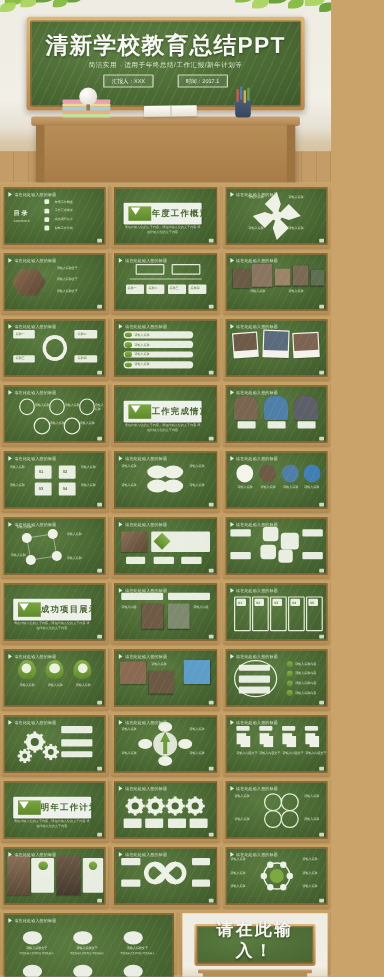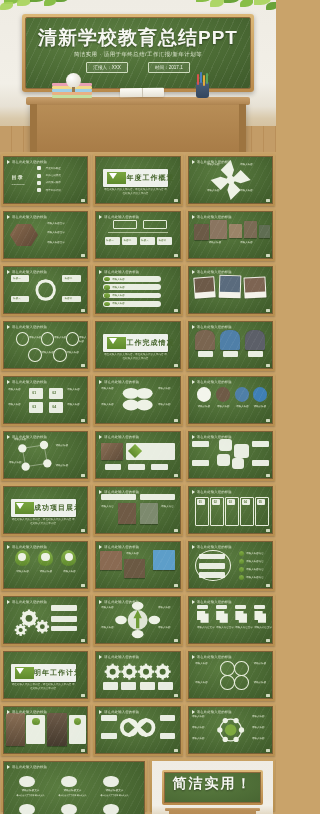--- a/index.html
+++ b/index.html
@@ -877,21 +877,21 @@
             <div class="tl" style="left:66%;top:44%;width:26%;text-align:center;font-size:2px;">请在此输入文字内容 请在此输入</div>
             <div class="wcir" style="left:11%;top:58%;width:11%;height:15%;"></div>
             <div class="wcir" style="left:41%;top:58%;width:11%;height:15%;"></div>
             <div class="wcir" style="left:71%;top:58%;width:11%;height:15%;"></div>
           </div>
         </div>
         <div class="thumb wide2">
           <div class="thanks" style="height:74px;">
             <div class="tk-board-w">
               <div class="tk-board">
-                <div class="tk-txt">简洁实用！</div>
+                <div class="tk-txt">请在此输入！</div>
               </div>
             </div>
             <div class="tk-desktop"></div>
             <div class="tk-desk"></div>
           </div>
         </div>
       </div>
     </div>
 
 </div>

